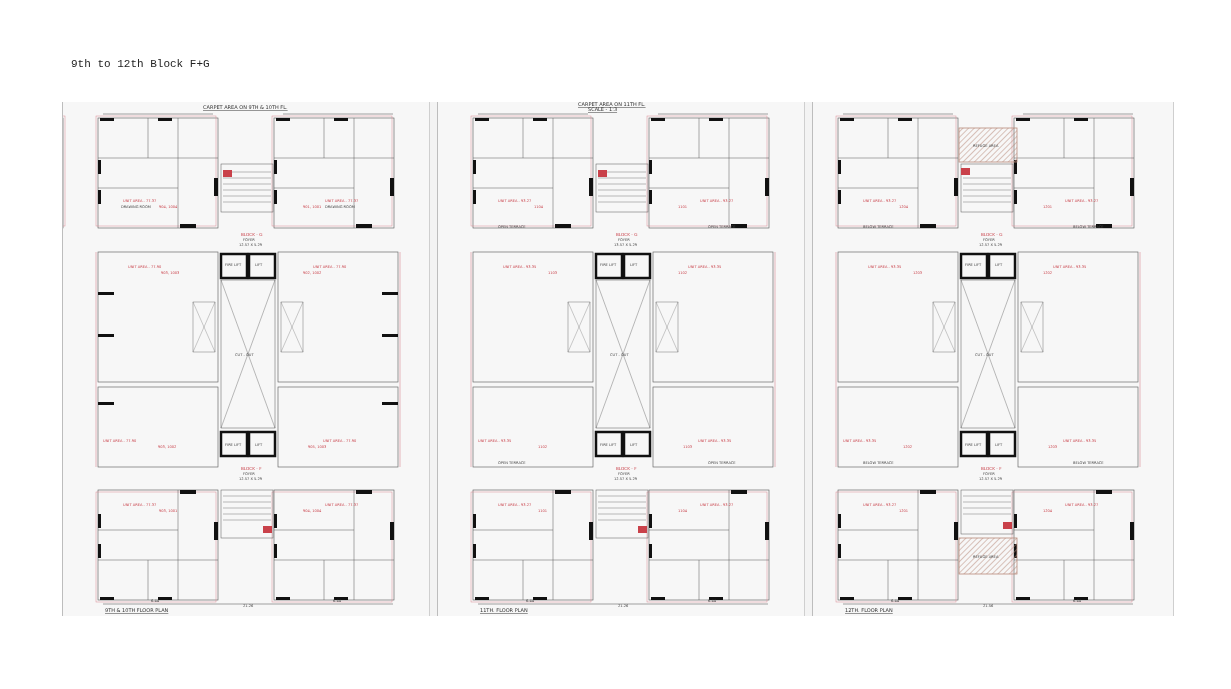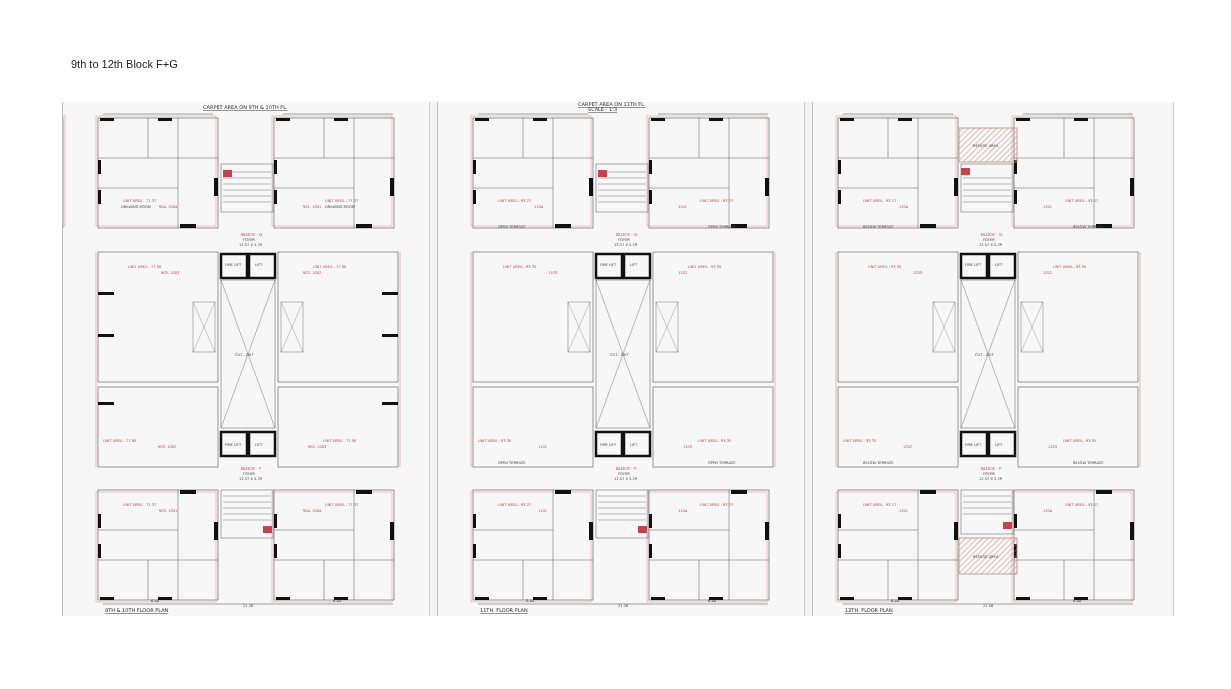--- a/index.html
+++ b/index.html
@@ -1,17 +1,17 @@
 <!DOCTYPE html>
 <html><head>
 <meta charset="utf-8">
 <style>
   html, body { margin:0; padding:0; background:#ffffff; }
   body { width:1231px; height:689px; position:relative; overflow:hidden; font-family:"DejaVu Sans", sans-serif; }
-  .title { position:absolute; left:71px; top:58px; font-size:11px; color:#222; font-family:Liberation Sans, sans-serif; }
+  .title { position:absolute; left:71px; top:58px; font-size:11px; color:#222; font-family:Liberation Mono, monospace; }
   .sheet { position:absolute; left:62px; top:102px; width:1110px; height:514px; background:#f3f3f3; }
   .panel { position:absolute; top:0; height:514px; background:#f7f7f7; border-left:1px solid #bdbdbd; border-right:1px solid #cfcfcf; }
   svg text { font-family:"DejaVu Sans", sans-serif; }
   .ptitle { font-size:5px; fill:#333; text-decoration:underline; }
   .lbl { font-size:3.6px; fill:#444; }
   .lblr { font-size:3.6px; fill:#c9414a; }
   .blk { font-size:4.2px; fill:#c9414a; }
 </style>
 </head>
 <body>

